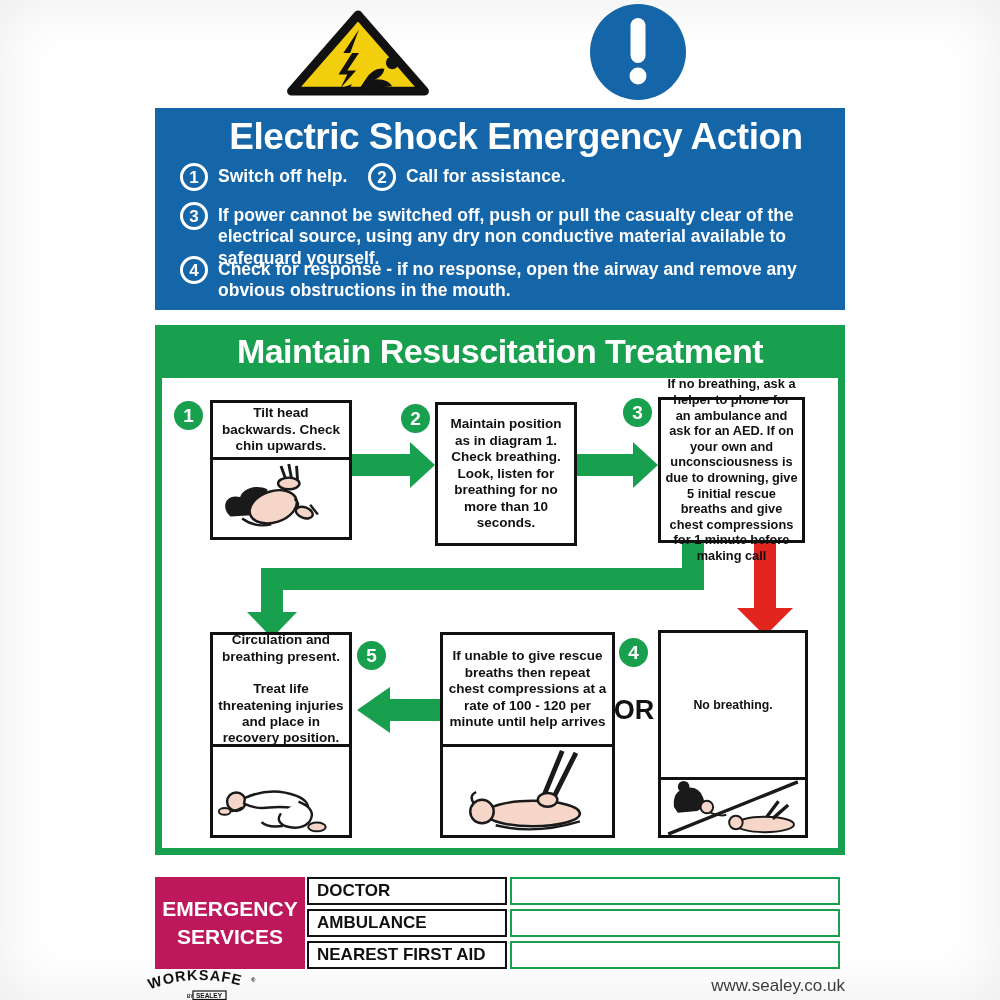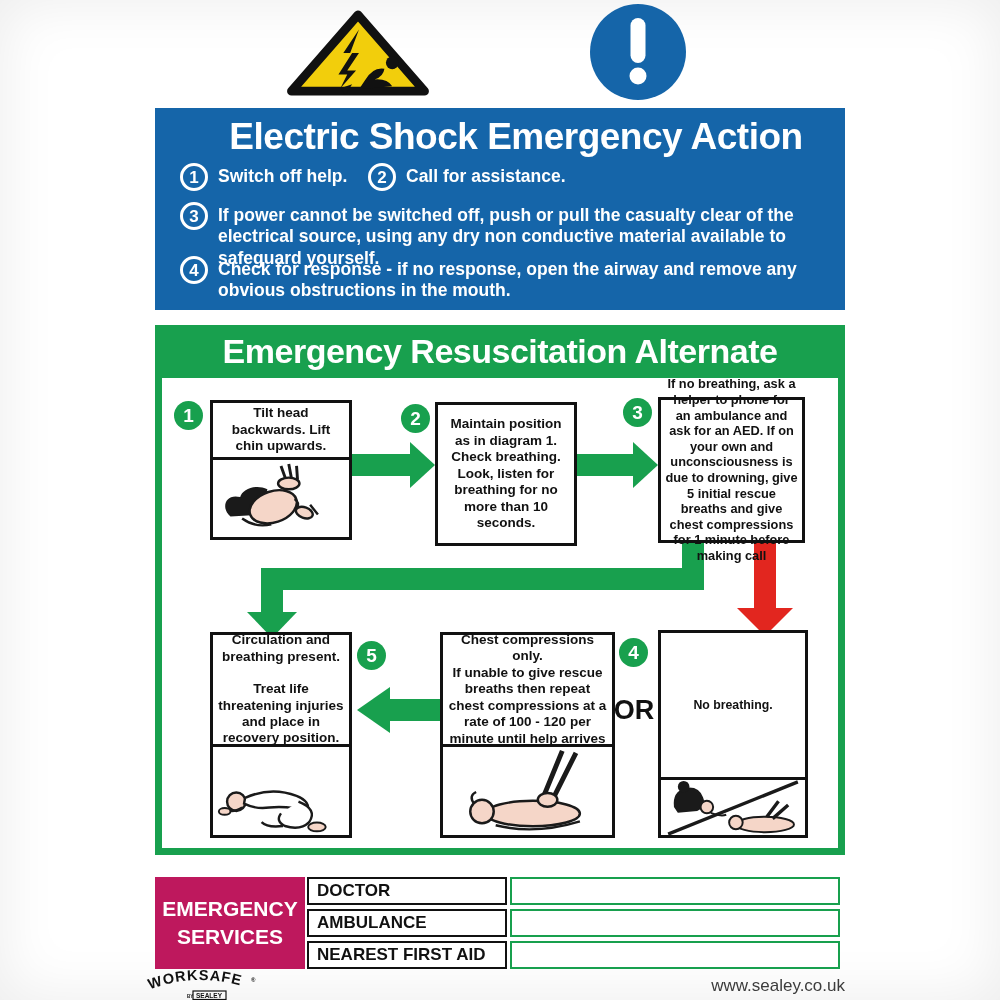--- a/index.html
+++ b/index.html
@@ -120,21 +120,21 @@
       <div class="num">3</div>
       <div class="txt">If power cannot be switched off, push or pull the casualty clear of the electrical source, using any dry non conductive material available to safeguard yourself.</div>
     </div>
     <div class="astep" id="astep4">
       <div class="num">4</div>
       <div class="txt">Check for response - if no response, open the airway and remove any obvious obstructions in the mouth.</div>
     </div>
   </div>
 
   <div id="resus-panel" class="abs">
-    <div id="resus-title">Emergency Resuscitation Alternate</div>
+    <div id="resus-title">Maintain Resuscitation Treatment</div>
     <div id="resus-white"></div>
   </div>
 
   <svg id="connectors" class="abs" viewBox="0 0 676 470">
 
     <g fill="#18A04E">
       <rect x="190" y="76" width="58" height="22"></rect>
       <polygon points="248,64 273,87 248,110"></polygon>
     </g>
 
@@ -156,21 +156,21 @@
     </g>
 
     <g fill="#18A04E">
       <rect x="228" y="321" width="50" height="22"></rect>
       <polygon points="228,309 228,355 195,332"></polygon>
     </g>
   </svg>
 
   <div class="fbox" id="fbox1">
     <div class="btxt">
-        <span class="lead">Tilt head backwards. Lift chin upwards.</span>
+        <span class="lead">Tilt head backwards. Check chin upwards.</span>
       </div>
     <div class="bimg">
       <svg viewBox="0 0 140 88" width="136" height="86">
         <path d="M18,62 C8,54 12,38 28,42 C30,34 44,28 56,34 L50,60 Z" fill="#1a1a1a"></path>
         <ellipse cx="62" cy="52" rx="25" ry="16" transform="rotate(-18 62 52)" fill="#f5d6c8" stroke="#1a1a1a" stroke-width="2.5"></ellipse>
         <path d="M84,44 q6,4 2,10" fill="none" stroke="#1a1a1a" stroke-width="2.5"></path>
         <path d="M70,10 l5,14 M78,8 l3,16 M86,10 l1,14" stroke="#1a1a1a" stroke-width="3" fill="none"></path>
         <ellipse cx="78" cy="28" rx="11" ry="6" fill="#f5d6c8" stroke="#1a1a1a" stroke-width="2.5"></ellipse>
         <ellipse cx="94" cy="58" rx="9" ry="5.5" transform="rotate(20 94 58)" fill="#f5d6c8" stroke="#1a1a1a" stroke-width="2.5"></ellipse>
         <path d="M100,50 l8,10 M30,64 q14,10 30,6" stroke="#1a1a1a" stroke-width="2.5" fill="none"></path>
@@ -202,21 +202,20 @@
         <path d="M88,58 Q108,66 99,79 Q90,88 74,83 Q64,78 70,70" fill="#fff" stroke="#1a1a1a" stroke-width="2.5"></path>
         <path d="M72,83 q-16,2 -22,-4 M30,64 q-10,6 -16,2" fill="none" stroke="#1a1a1a" stroke-width="2.5"></path>
         <ellipse cx="107" cy="84" rx="9" ry="4.5" fill="#f5d6c8" stroke="#1a1a1a" stroke-width="2"></ellipse>
         <ellipse cx="12" cy="68" rx="6" ry="3.5" fill="#f5d6c8" stroke="#1a1a1a" stroke-width="2"></ellipse>
       </svg>
     </div>
   </div>
 
   <div class="fbox" id="fboxC">
     <div class="btxt">
-      <span class="lead">Chest compressions only.</span>
       <span class="body">If unable to give rescue breaths then repeat chest compressions at a rate of 100 - 120 per minute until help arrives</span>
     </div>
     <div class="bimg">
       <svg viewBox="0 0 170 95" width="168" height="93">
         <ellipse cx="90" cy="70" rx="48" ry="13" fill="#f5d6c8" stroke="#1a1a1a" stroke-width="2.5"></ellipse>
         <circle cx="38" cy="68" r="12" fill="#f5d6c8" stroke="#1a1a1a" stroke-width="2.5"></circle>
         <path d="M30,60 q-6,-8 2,-12" fill="none" stroke="#1a1a1a" stroke-width="2.5"></path>
         <path d="M120,6 L102,50 M134,8 L112,52" stroke="#1a1a1a" stroke-width="5" fill="none"></path>
         <ellipse cx="105" cy="56" rx="10" ry="7" fill="#f5d6c8" stroke="#1a1a1a" stroke-width="2.5"></ellipse>
         <path d="M52,82 q40,10 86,-4" fill="none" stroke="#1a1a1a" stroke-width="2.5"></path>

